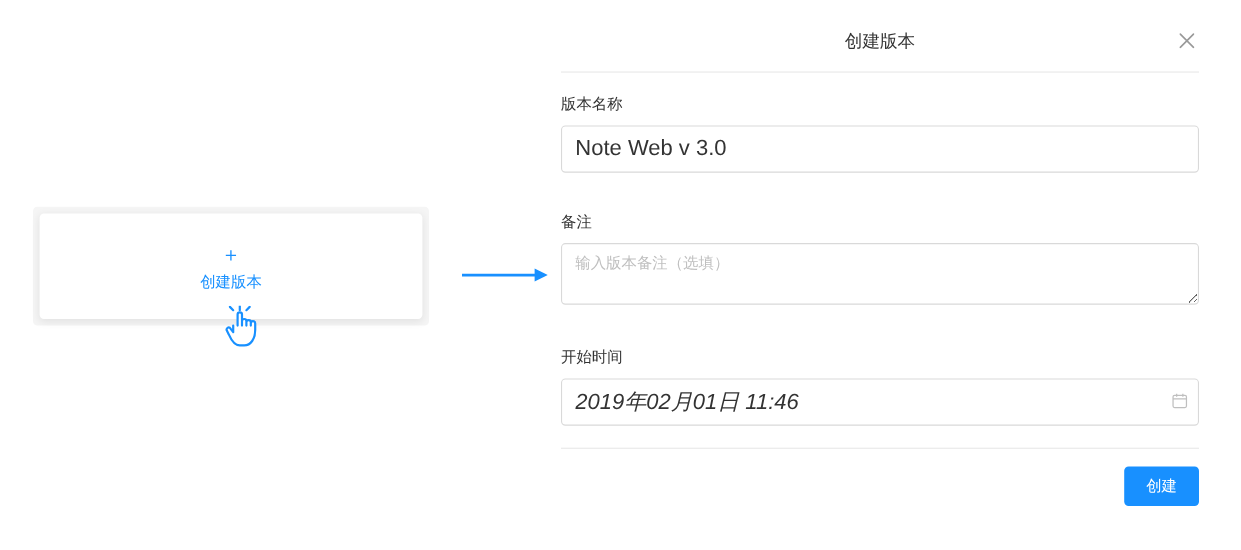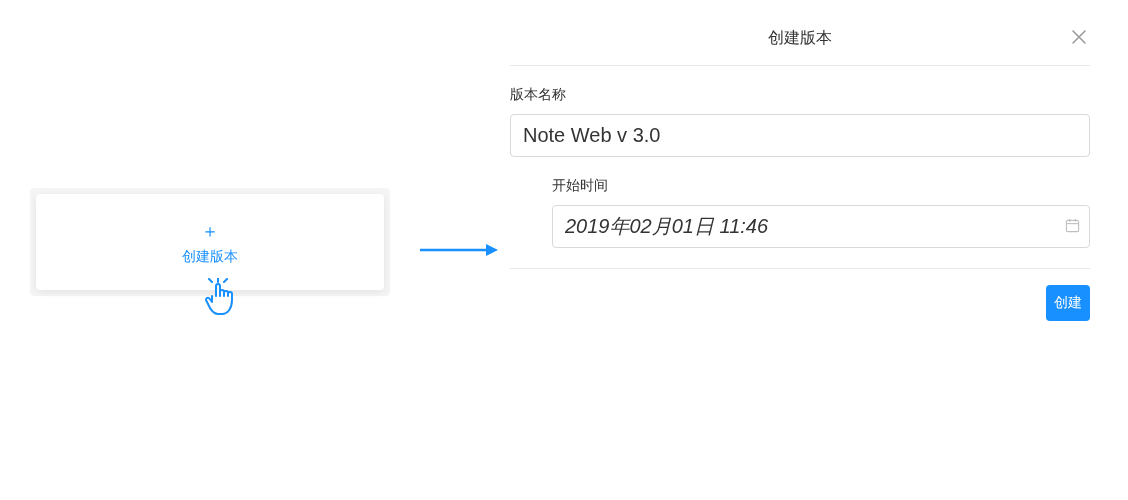--- a/index.html
+++ b/index.html
@@ -108,26 +108,25 @@
       border-radius: 4px;
       padding: 9px 12px;
       font-size: 14px;
       color: #999;
       resize: vertical;
       height: 56px;
       outline: none;
       font-family: inherit;
     }
     .form-textarea::placeholder { color: #bfbfbf; }
-    .form-group { margin-bottom: 20px; }
+    .form-group { margin-bottom: 36px; }
     
     .date-row {
       display: flex;
       gap: 24px;
-      margin-left: 42px;
     }
     .date-col { flex: 1; }
     .date-input-wrap {
       position: relative;
     }
     .date-input-wrap .form-input {
       padding-right: 36px;
       font-style: italic;
     }
     .calendar-icon {
@@ -143,21 +142,21 @@
       border-top: 1px solid #e8e8e8;
       margin-top: 20px;
       padding-top: 16px;
       text-align: right;
     }
     .btn-primary {
       background: #1890ff;
       color: #fff;
       border: none;
       border-radius: 4px;
-      padding: 9px 8px;
+      padding: 9px 20px;
       font-size: 14px;
       cursor: pointer;
     }
   </style>
 </head>
 <body>
 
 <div class="left-panel">
   <div class="create-card">
     <div class="plus">＋</div>
@@ -192,20 +191,24 @@
         </svg>
     </span>
   </div>
 
   <div class="modal-body">
     <div class="form-group">
       <label class="form-label">版本名称</label>
       <input class="form-input" type="text" value="Note Web v 3.0" style="">
     </div>
 
+    <div class="form-group">
+      <label class="form-label">备注</label>
+      <textarea class="form-textarea" placeholder="输入版本备注（选填）" style=""></textarea>
+    </div>
 
     <div class="date-row">
       <div class="date-col">
         <label class="form-label">开始时间</label>
         <div class="date-input-wrap">
           <input class="form-input" type="text" value="2019年02月01日 11:46" style="">
           <span class="calendar-icon">
             <svg width="15" height="15" viewBox="0 0 16 16">
                 <rect x="1.5" y="2.5" width="13" height="12" rx="1.5" fill="none" stroke="#bfbfbf" stroke-width="1.2"></rect>
                 <line x1="1.5" y1="6" x2="14.5" y2="6" stroke="#bfbfbf" stroke-width="1.2"></line>

